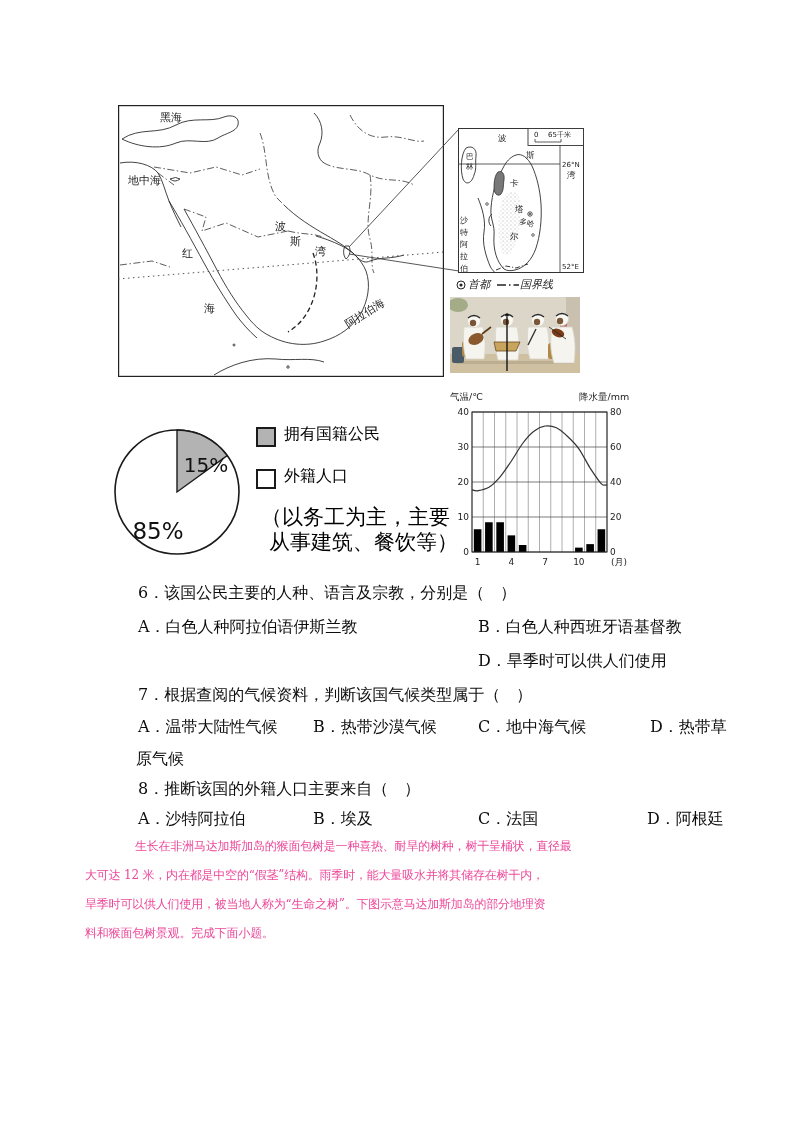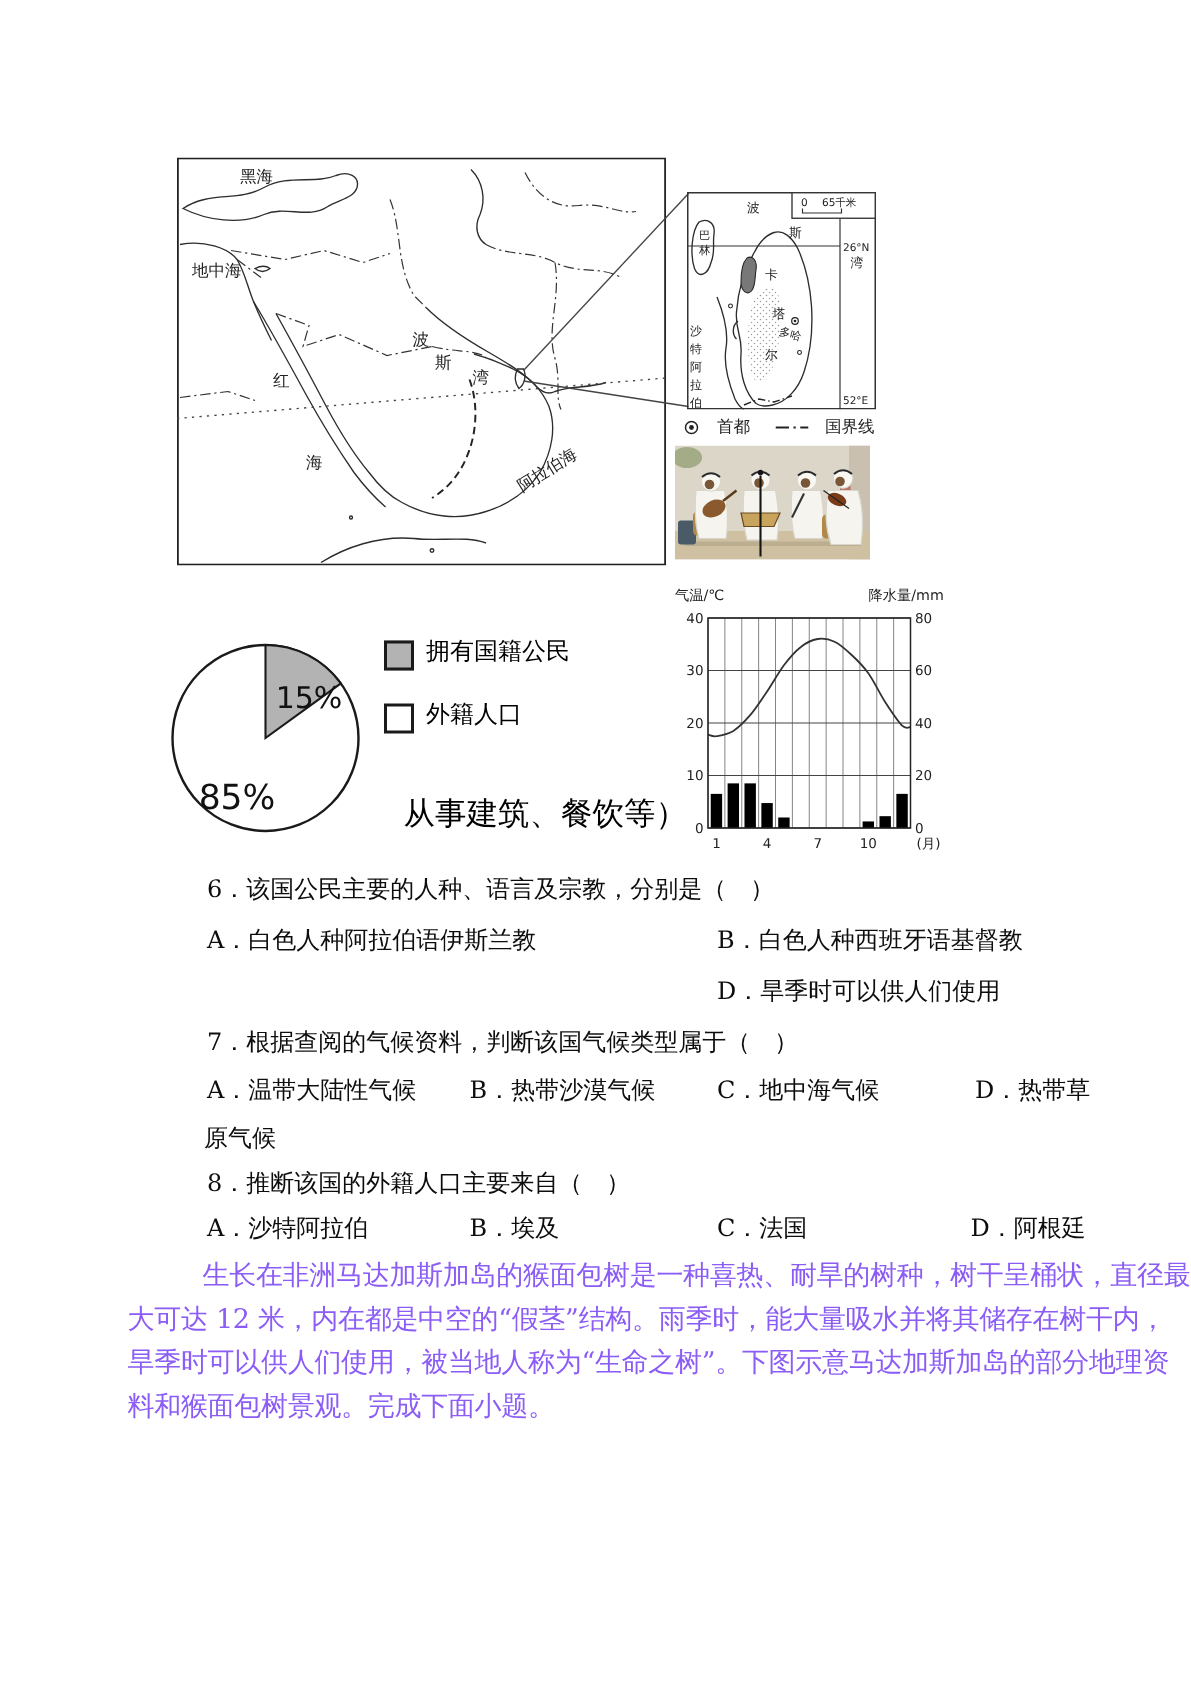--- a/index.html
+++ b/index.html
@@ -4,25 +4,25 @@
 <style>
   html,body{margin:0;padding:0;background:#fff;}
   .page{position:relative;width:794px;height:1123px;background:#ffffff;overflow:hidden;
         font-family:"DejaVu Sans","Liberation Sans",sans-serif;color:#111;}
   .abs{position:absolute;}
   svg text{font-family:"DejaVu Sans","Liberation Sans",sans-serif;}
   .qrow{position:absolute;left:0;width:794px;height:22px;margin-left:35px;}
   .qrow span{position:absolute;top:0;white-space:nowrap;
         font-family:"DejaVu Serif","Liberation Serif",serif;font-size:16px;color:#0d0d0d;}
   .passage-line{position:absolute;white-space:nowrap;
-        font-family:"DejaVu Serif","Liberation Serif",serif;font-size:18px;color:#8b5cf6;letter-spacing:-0.2px;}
+        font-family:"DejaVu Serif","Liberation Serif",serif;font-size:12px;color:#ec4899;letter-spacing:-0.2px;}
   .pie-legend-label{position:absolute;font-size:16px;color:#000;white-space:nowrap;}
   .pie-note{position:absolute;font-size:21px;color:#000;white-space:nowrap;}
   .swatch{position:absolute;width:20px;height:20px;border:2px solid #1a1a1a;box-sizing:border-box;}
-  .inset-legend{position:absolute;display:flex;align-items:center;gap:11px;font-size:11px;color:#222;white-space:nowrap;}
+  .inset-legend{position:absolute;display:flex;align-items:center;gap:1px;font-size:11px;color:#222;white-space:nowrap;font-style:italic;}
 </style>
 </head>
 <body>
 
 <div class="page">
 
   <svg id="main-map" class="abs" style="left:118px;top:105px;" width="326" height="272" viewBox="0 0 326 272">
     <rect x="0.6" y="0.6" width="324.8" height="270.8" fill="none" stroke="#222" stroke-width="1.2"></rect>
     <g fill="none" stroke="#2d2d2d" stroke-width="0.9">
       <path d="M4,34 C22,22 40,30 58,20 C74,11 92,18 106,12 C114,9 122,12 120,20 C118,27 108,28 100,33 C88,41 72,32 58,38 C42,45 20,42 4,34 Z"></path>
@@ -178,20 +178,21 @@
     <circle cx="69" cy="72" r="62" fill="#ffffff" stroke="#1a1a1a" stroke-width="1.6"></circle>
     <path id="pie-slice" fill="#b3b3b3" stroke="#1a1a1a" stroke-width="1.4" d="M69,72 L69,10 A62,62 0 0 1 119.2,35.6 Z"></path>
     <text id="pie-pct-0" text-anchor="middle" font-size="20" fill="#111" x="98" y="52">15%</text>
     <text id="pie-pct-1" text-anchor="middle" font-size="23" fill="#111" x="50" y="119">85%</text>
   </svg>
 
   <div class="swatch" style="left:256px;top:427px;background:#b3b3b3;"></div>
   <div class="pie-legend-label" style="left:284px;top:424px;">拥有国籍公民</div>
   <div class="swatch" style="left:256px;top:469px;background:#ffffff;"></div>
   <div class="pie-legend-label" style="left:284px;top:466px;">外籍人口</div>
+  <div class="pie-note" style="left:261px;top:503px;">（以务工为主，主要</div>
   <div class="pie-note" style="left:269px;top:528px;">从事建筑、餐饮等）</div>
 
   <svg id="climate-chart" class="abs" style="left:448px;top:388px;" width="230" height="185" viewBox="0 0 230 185">
       <text x="2" y="12" font-size="9.5" fill="#222">气温/℃</text>
       <text x="131" y="12" font-size="9.5" fill="#222">降水量/mm</text>
       <line x1="24" y1="24" x2="24" y2="164" stroke="#777" stroke-width="0.6"></line>
       <line x1="35.25" y1="24" x2="35.25" y2="164" stroke="#777" stroke-width="0.6"></line>
       <line x1="46.5" y1="24" x2="46.5" y2="164" stroke="#777" stroke-width="0.6"></line>
       <line x1="57.75" y1="24" x2="57.75" y2="164" stroke="#777" stroke-width="0.6"></line>
       <line x1="69" y1="24" x2="69" y2="164" stroke="#777" stroke-width="0.6"></line>

